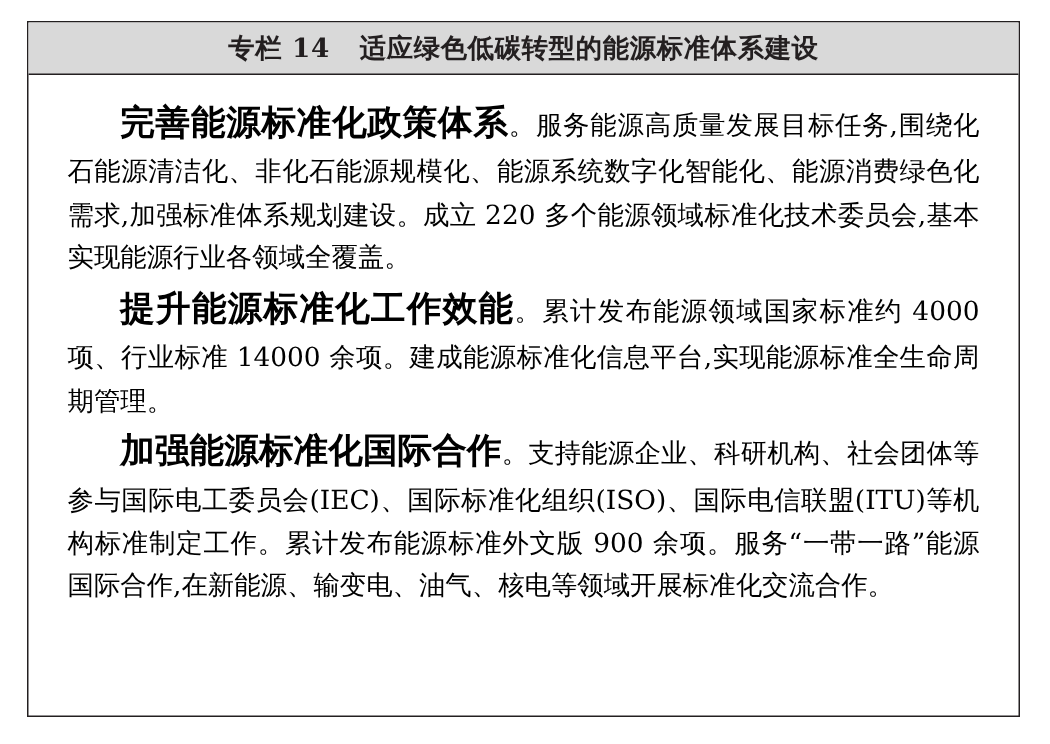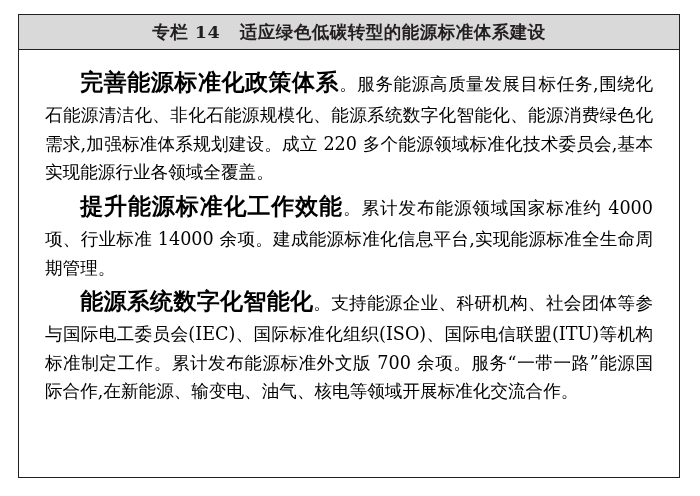--- a/index.html
+++ b/index.html
@@ -73,17 +73,17 @@
     <div class="title-bar">
       <span class="title-text">专栏 14   适应绿色低碳转型的能源标准体系建设</span>
     </div>
 
     <div class="body-area">
 
       <p class="para"><span class="lead">完善能源标准化政策体系</span><span>。服务能源高质量发展目标任务,围绕化石能源清洁化、非化石能源规模化、能源系统数字化智能化、能源消费绿色化需求,加强标准体系规划建设。成立 220 多个能源领域标准化技术委员会,基本实现能源行业各领域全覆盖。</span></p>
 
       <p class="para"><span class="lead">提升能源标准化工作效能</span><span>。累计发布能源领域国家标准约 4000 项、行业标准 14000 余项。建成能源标准化信息平台,实现能源标准全生命周期管理。</span></p>
 
-      <p class="para"><span class="lead">能源系统数字化智能化</span><span>。支持能源企业、科研机构、社会团体等参与国际电工委员会(IEC)、国际标准化组织(ISO)、国际电信联盟(ITU)等机构标准制定工作。累计发布能源标准外文版 700 余项。服务“一带一路”能源国际合作,在新能源、输变电、油气、核电等领域开展标准化交流合作。</span></p>
+      <p class="para"><span class="lead">加强能源标准化国际合作</span><span>。支持能源企业、科研机构、社会团体等参与国际电工委员会(IEC)、国际标准化组织(ISO)、国际电信联盟(ITU)等机构标准制定工作。累计发布能源标准外文版 900 余项。服务“一带一路”能源国际合作,在新能源、输变电、油气、核电等领域开展标准化交流合作。</span></p>
 
     </div>
   </div>
 </div>
 
 </body></html>

